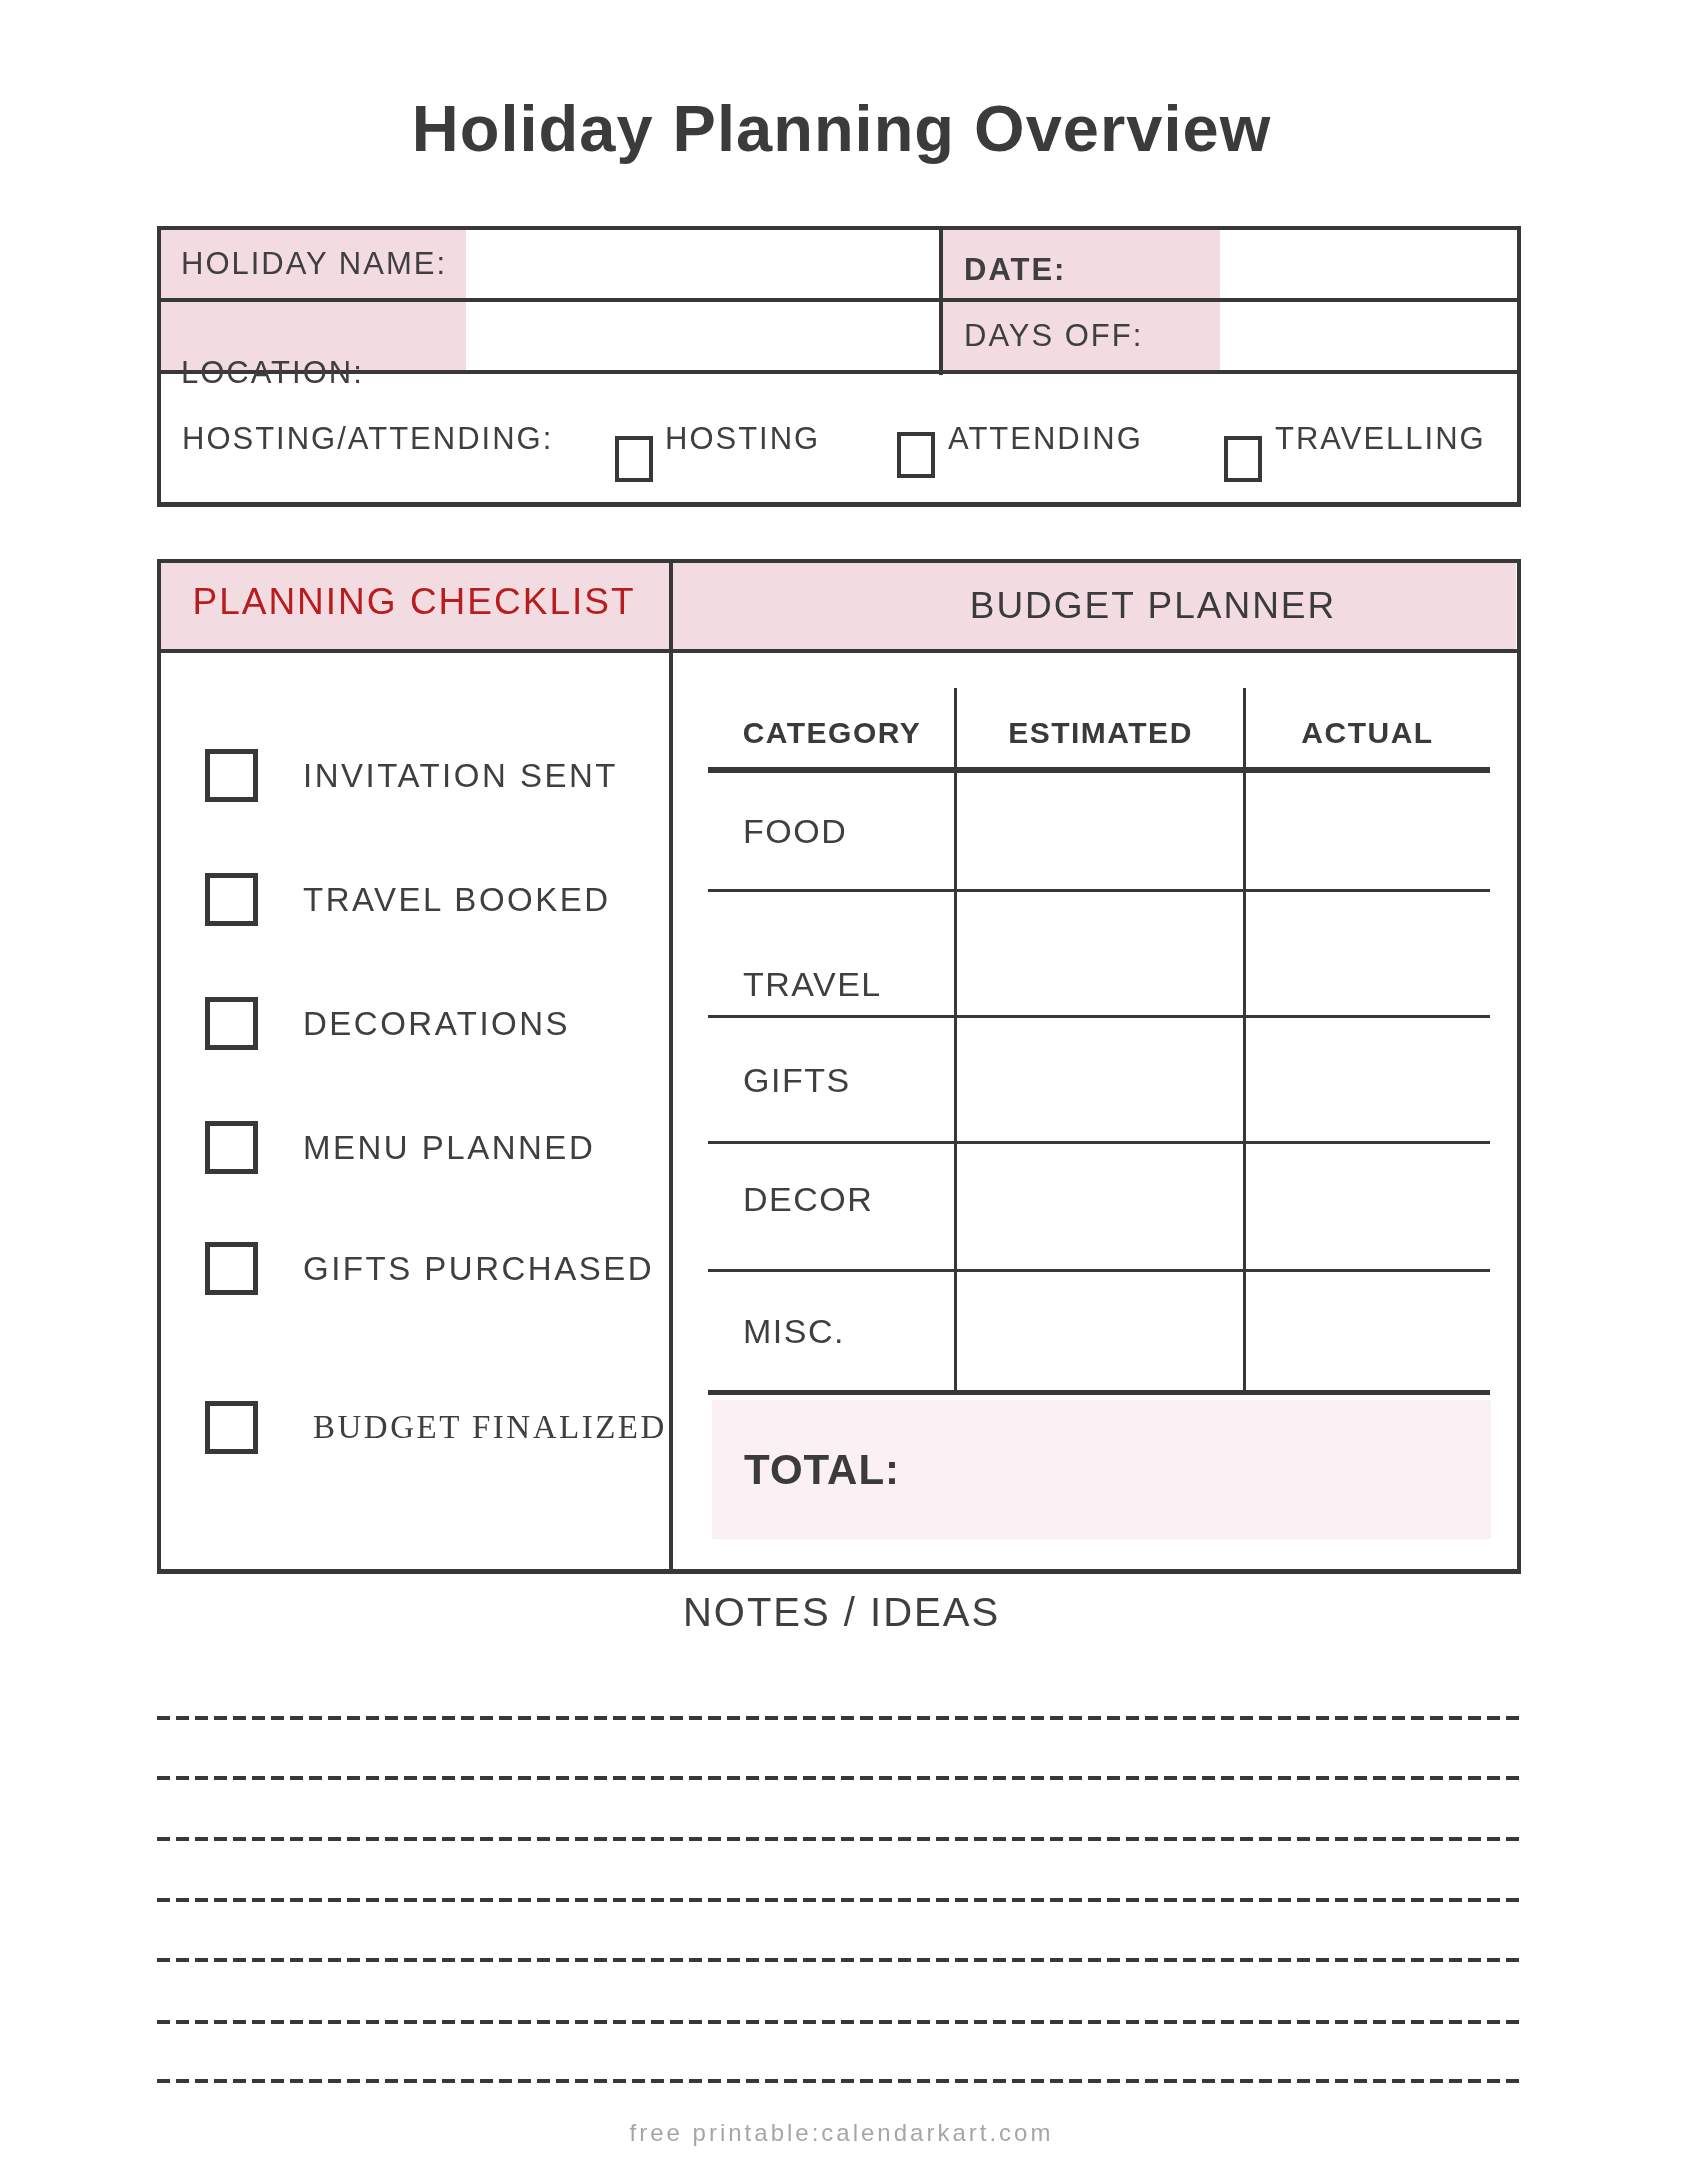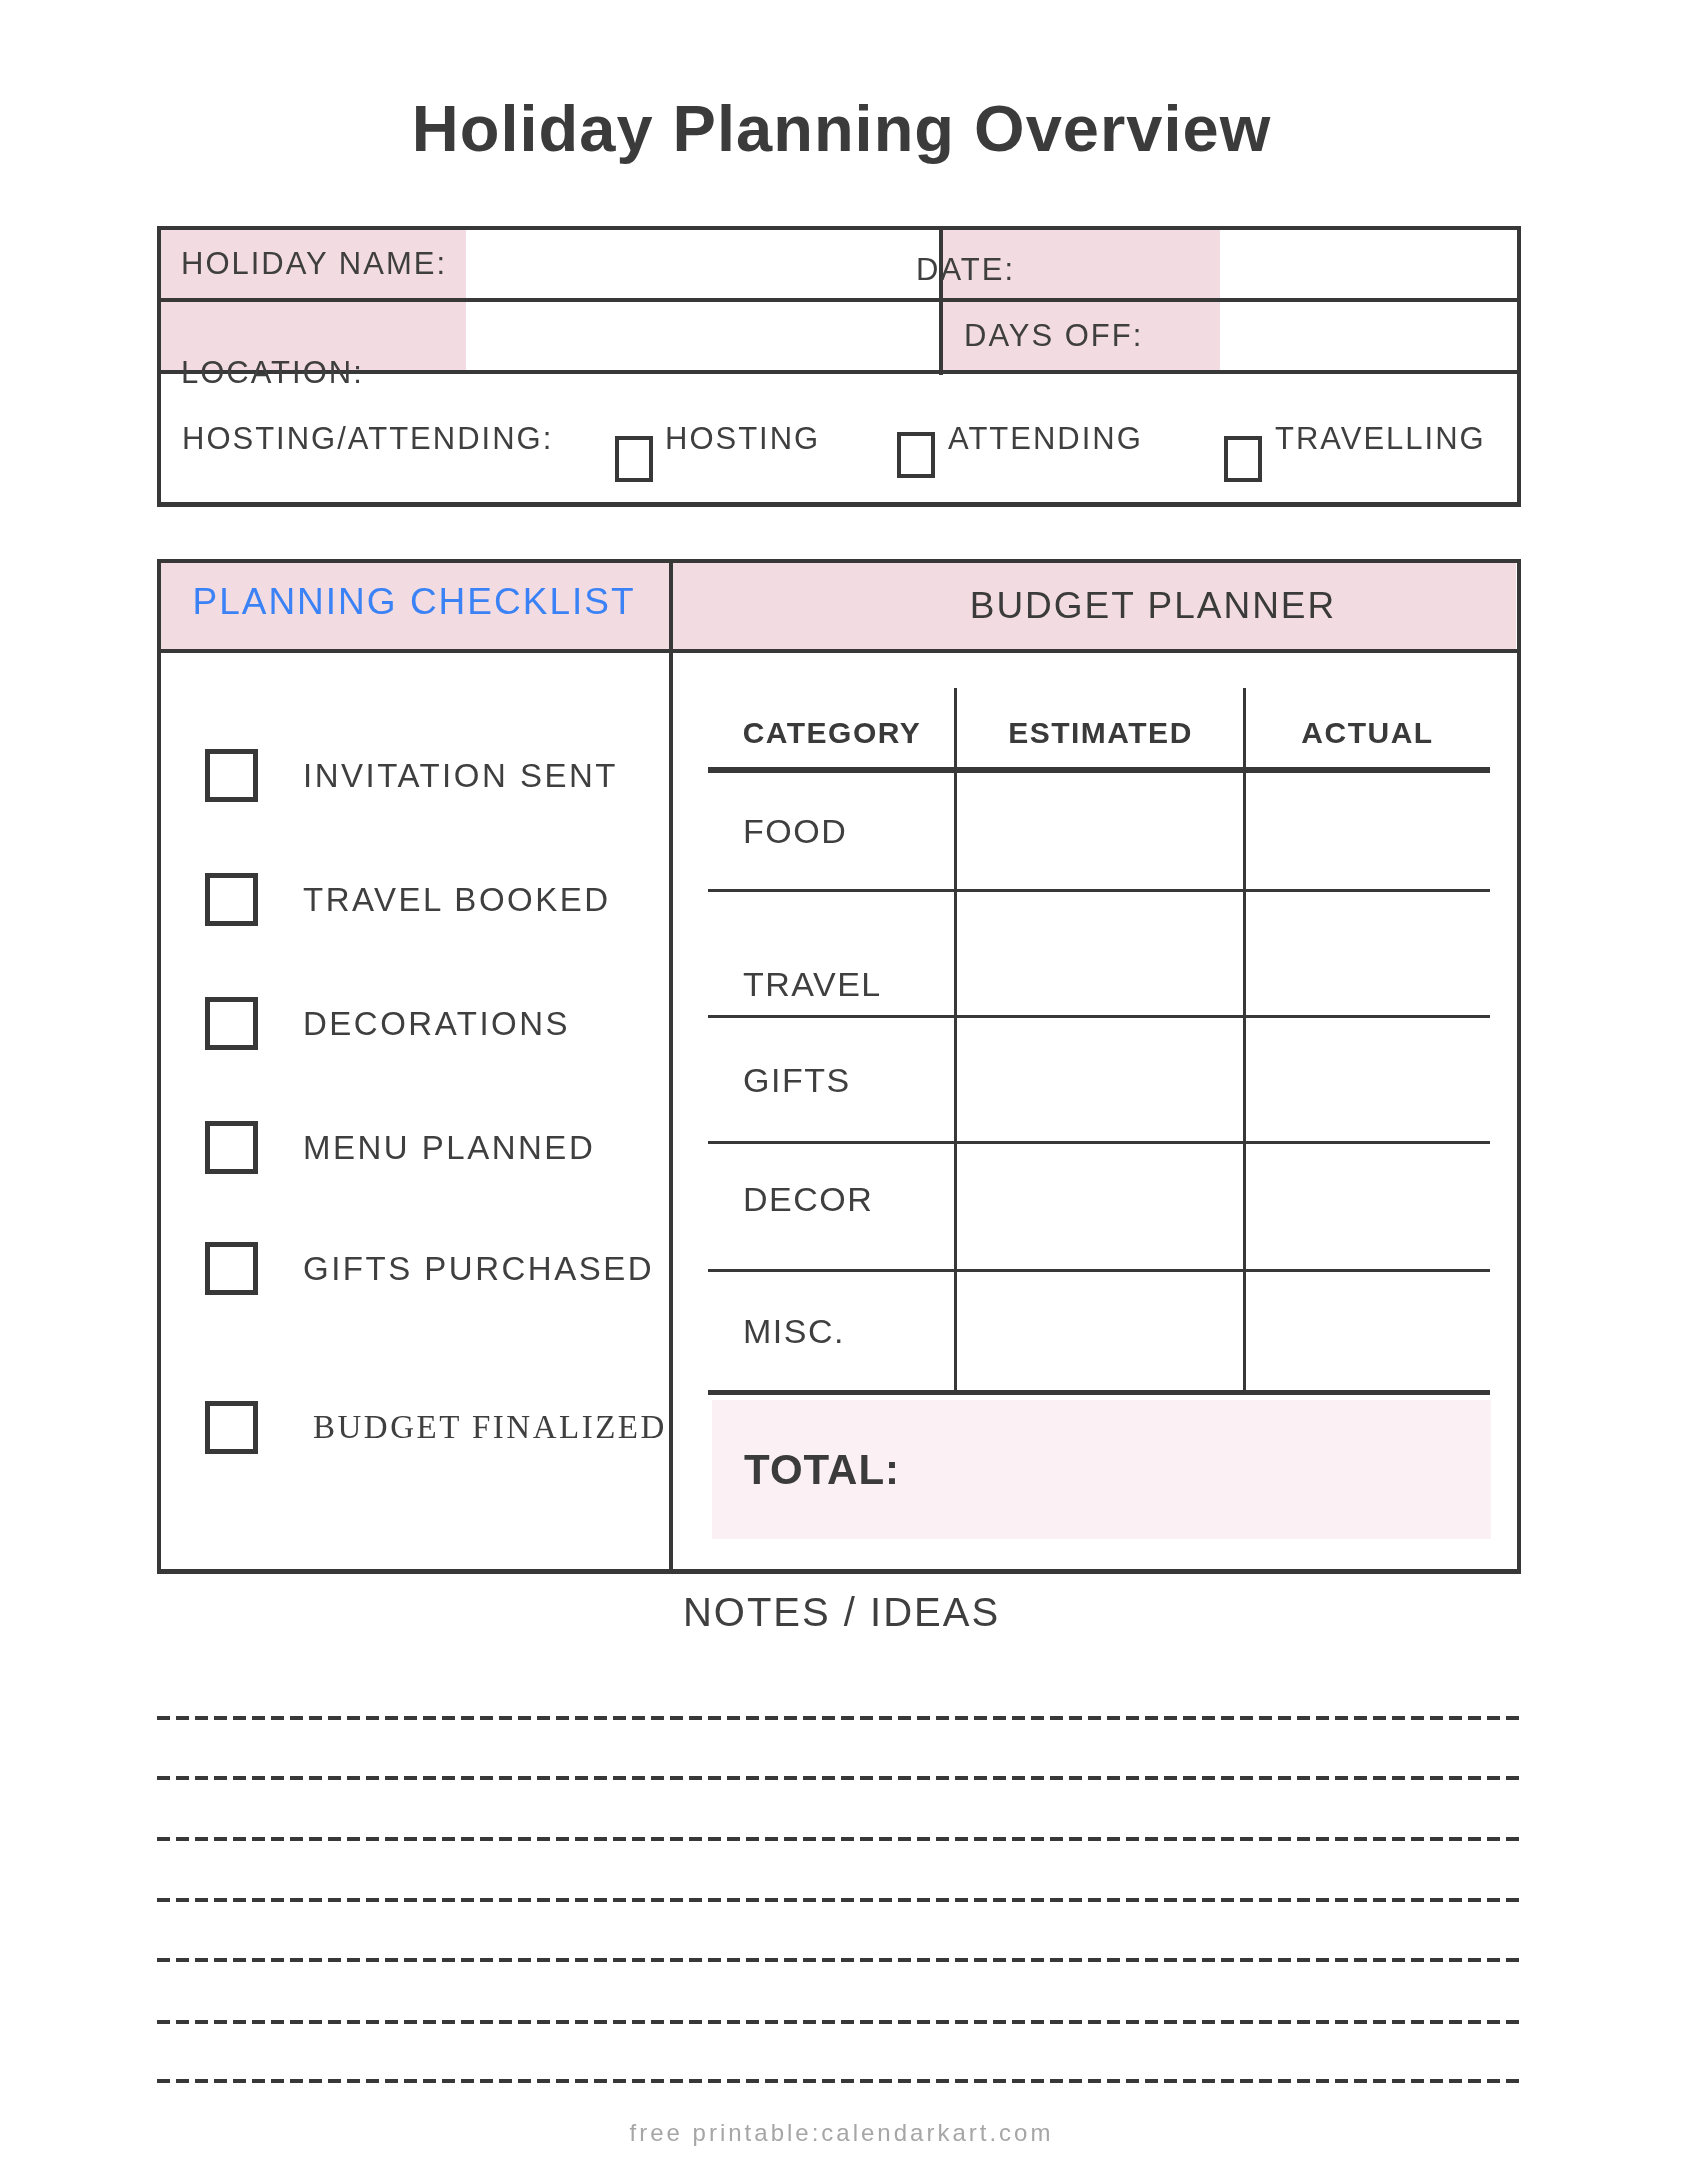--- a/index.html
+++ b/index.html
@@ -35,21 +35,21 @@
   <div class="hline" style="left:157px;top:502px;width:1363px;height:5px;"></div>
   <div class="vline" style="left:157px;top:226px;width:4px;height:281px;"></div>
   <div class="vline" style="left:1517px;top:226px;width:4px;height:281px;"></div>
   <div class="vline" style="left:939px;top:226px;width:4px;height:149px;"></div>
 
   <div class="abs pink" style="left:161px;top:230px;width:305px;height:68px;"></div>
   <div class="abs flex lbl" style="left:181px;top:230px;height:68px;">HOLIDAY NAME:</div>
   <div class="cell" style="left:470px;top:232px;width:464px;height:64px;"></div>
 
   <div class="abs pink" style="left:943px;top:230px;width:277px;height:68px;"></div>
-  <div class="abs flex lbl" style="left:916px;top:230px;height:80px;">DATE:</div>
+  <div class="abs flex lbl" style="left:964px;top:230px;height:80px;font-weight:bold;">DATE:</div>
   <div class="cell" style="left:1224px;top:232px;width:289px;height:64px;"></div>
 
   <div class="abs pink" style="left:161px;top:302px;width:305px;height:68px;"></div>
   <div class="abs flex lbl" style="left:181px;top:302px;height:68px;margin-top:37px;">LOCATION:</div>
   <div class="cell" style="left:470px;top:304px;width:464px;height:64px;"></div>
 
   <div class="abs pink" style="left:943px;top:302px;width:277px;height:68px;"></div>
   <div class="abs flex lbl" style="left:964px;top:302px;height:68px;">DAYS OFF:</div>
   <div class="cell" style="left:1224px;top:304px;width:289px;height:64px;"></div>
 
@@ -66,21 +66,21 @@
 
   <div class="hline" style="left:157px;top:559px;width:1363px;height:4px;"></div>
   <div class="vline" style="left:157px;top:559px;width:4px;height:1015px;"></div>
   <div class="vline" style="left:1517px;top:559px;width:4px;height:1015px;"></div>
   <div class="hline" style="left:157px;top:1569px;width:1363px;height:5px;"></div>
 
   <div class="abs pink" style="left:161px;top:563px;width:1355px;height:86px;"></div>
   <div class="hline" style="left:157px;top:649px;width:1363px;height:4px;"></div>
   <div class="vline" style="left:669px;top:559px;width:4px;height:1015px;"></div>
 
-  <div class="abs flex" style="left:157px;top:563px;width:514px;height:78px;justify-content:center;font-size:37px;letter-spacing:2px;color:#3b82f6;">PLANNING CHECKLIST</div>
+  <div class="abs flex" style="left:157px;top:563px;width:514px;height:78px;justify-content:center;font-size:37px;letter-spacing:2px;color:#b91c1c;">PLANNING CHECKLIST</div>
   <div class="abs flex" style="left:673px;top:563px;width:960px;height:86px;justify-content:center;font-size:37px;letter-spacing:2px;color:#3b3b3b;">BUDGET PLANNER</div>
 
   <div class="cb-big" style="left:205px;top:749px;"></div>
   <div class="abs flex item-lbl" style="left:303px;top:749px;height:53px;">INVITATION SENT</div>
 
   <div class="cb-big" style="left:205px;top:873px;"></div>
   <div class="abs flex item-lbl" style="left:303px;top:873px;height:53px;">TRAVEL BOOKED</div>
 
   <div class="cb-big" style="left:205px;top:997px;"></div>
   <div class="abs flex item-lbl" style="left:303px;top:997px;height:53px;">DECORATIONS</div>

